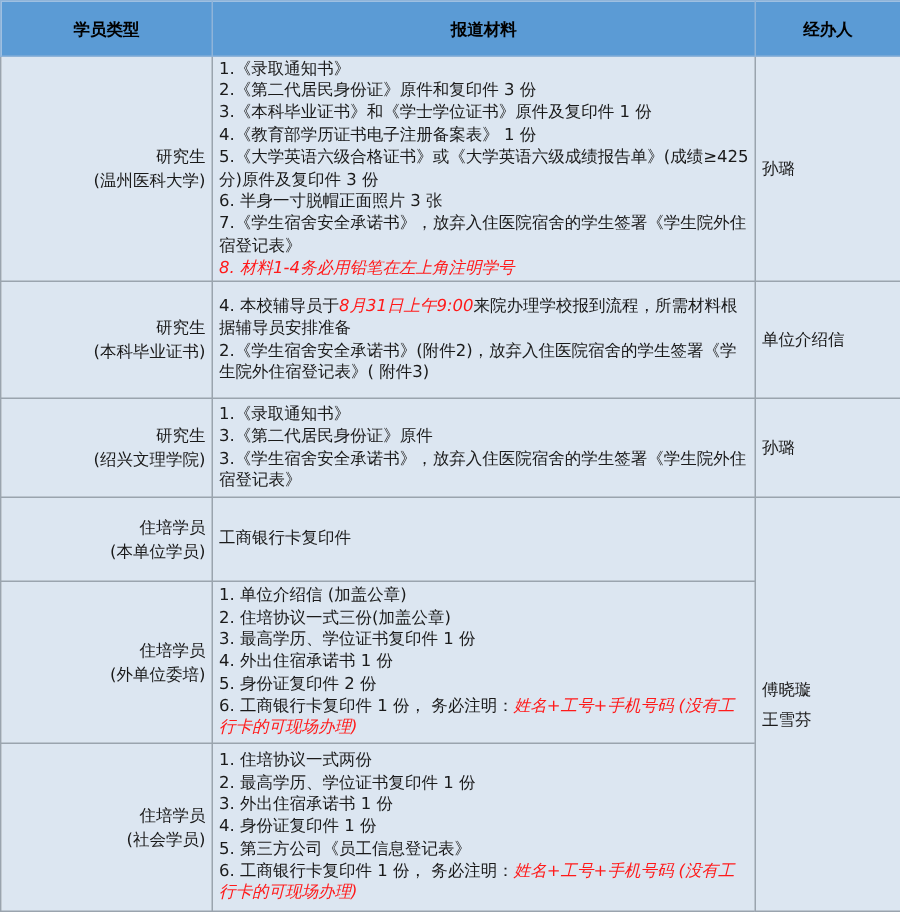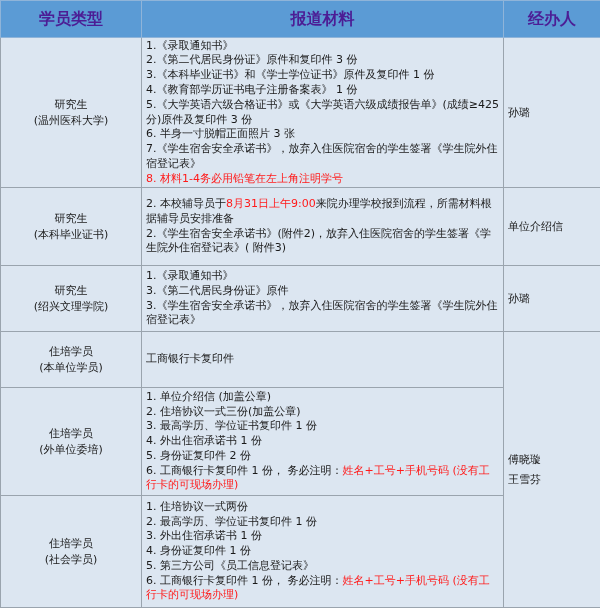--- a/index.html
+++ b/index.html
@@ -11,33 +11,33 @@
     font-size: 11px;
     color: #1a1a1a;
   }
   table.sheet td, table.sheet th {
     border: 1px solid #9aa4ae;
     padding: 0 4px;
     vertical-align: middle;
   }
   table.sheet th {
     background: #5b9bd5;
-    color: #4c1d95;
+    color: #000000;
     font-weight: bold;
     height: 36px;
     text-align: center;
-    font-size: 16px;
+    font-size: 11px;
     border-color: #8fb4d9;
   }
   table.sheet td { background: #dce6f1; }
-  td.type { text-align: center; line-height: 16px; }
+  td.type { text-align: right; line-height: 16px; }
   td.handler { text-align: left; line-height: 20px; }
   td.mat { line-height: 14.8px; padding: 2px 4px; margin-left: 48px; }
   .line { display: block; white-space: normal; }
-  .red { color: #ff1a1a; }
+  .red { color: #ff1a1a; font-style: italic; }
 </style>
 </head>
 <body>
 
 <table class="sheet">
   <colgroup>
     <col style="width:141px">
     <col style="width:362px">
     <col style="width:97px">
   </colgroup>
@@ -69,21 +69,21 @@
         <span>孙璐</span>
       </td>
     </tr>
 
     <tr style="height:78px">
       <td class="type">
         <span class="line">研究生</span>
         <span class="line">(本科毕业证书)</span>
       </td>
       <td class="mat">
-        <span class="line"><span>2. 本校辅导员于</span><span class="red">8月31日上午9:00</span><span>来院办理学校报到流程，所需材料根据辅导员安排准备</span></span>
+        <span class="line"><span>4. 本校辅导员于</span><span class="red">8月31日上午9:00</span><span>来院办理学校报到流程，所需材料根据辅导员安排准备</span></span>
         <span class="line">2.《学生宿舍安全承诺书》(附件2)，放弃入住医院宿舍的学生签署《学生院外住宿登记表》( 附件3)</span>
       </td>
       <td class="handler">
         <span>单位介绍信</span>
       </td>
     </tr>
 
     <tr style="height:66px">
       <td class="type">
         <span class="line">研究生</span>

